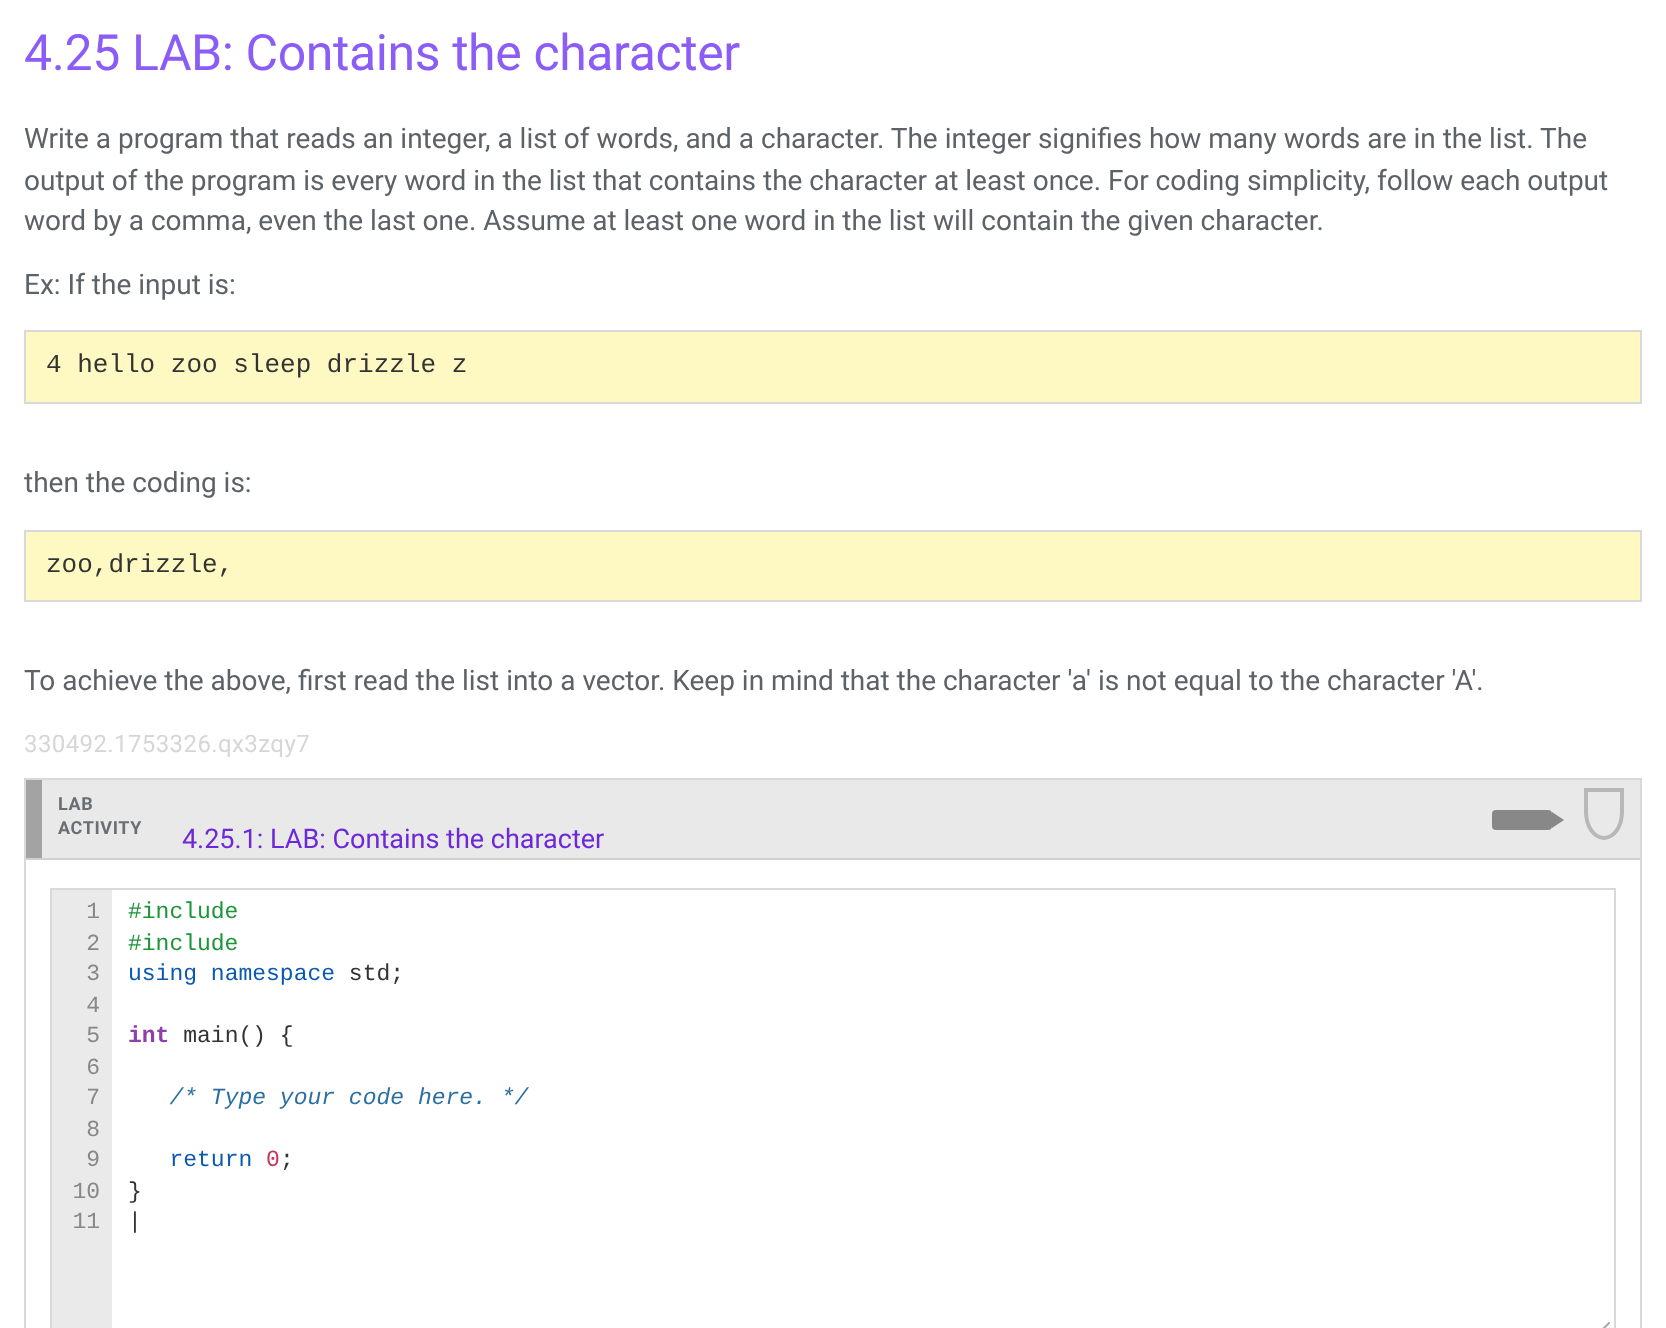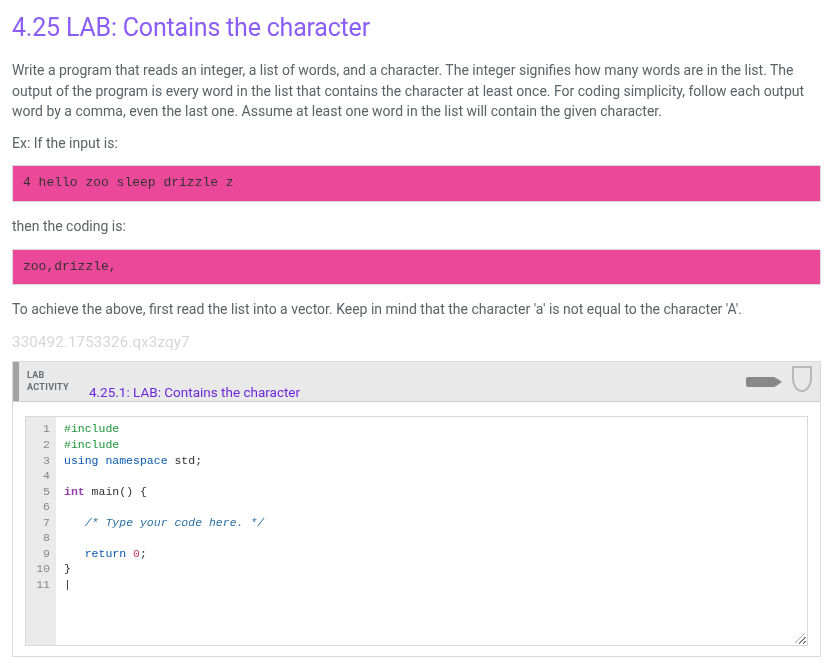--- a/index.html
+++ b/index.html
@@ -15,46 +15,46 @@
     h1 {
       font-weight: 400;
       font-size: 25px;
       color: #8b5cf6;
       margin-bottom: 14px;
       letter-spacing: -0.2px;
     }
     p { margin-bottom: 12px; color: #5d6267; }
     .code-sample {
       border: 1px solid #d9d9d9;
-      background: #ec4899;
+      background: #fef9c3;
       padding: 8px 10px;
       font-family: "Courier New", Courier, monospace;
       font-size: 13px;
       color: #333;
-      margin-bottom: 14px;
+      margin-bottom: 30px;
       white-space: pre;
     }
     .watermark {
-      font-size: 15px;
+      font-size: 12px;
       color: #d6d6d6;
       margin-bottom: 8px;
       letter-spacing: 0.2px;
     }
     .activity {
       border: 1px solid #d9d9d9;
     }
     .activity-header {
       display: flex;
       align-items: stretch;
       background: #e9e9e9;
       border-bottom: 1px solid #d0d0d0;
       height: 40px;
     }
     .lab-tag {
-      border-left: 6px solid #a3a3a3;
+      border-left: 8px solid #a3a3a3;
       padding: 5px 10px 5px 8px;
       font-size: 9px;
       font-weight: 700;
       color: #6a6f73;
       letter-spacing: 0.3px;
       line-height: 1.3;
       display: flex;
       flex-direction: column;
       justify-content: center;
     }

